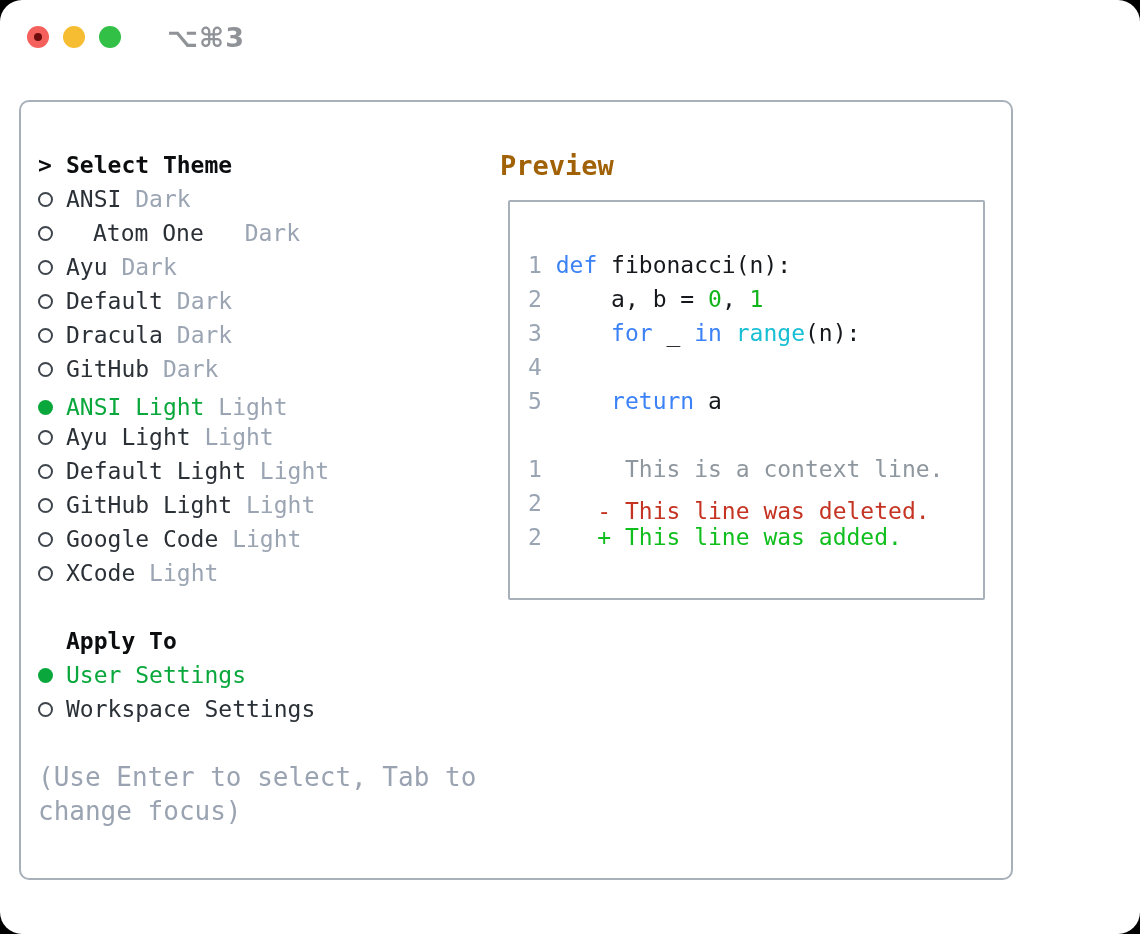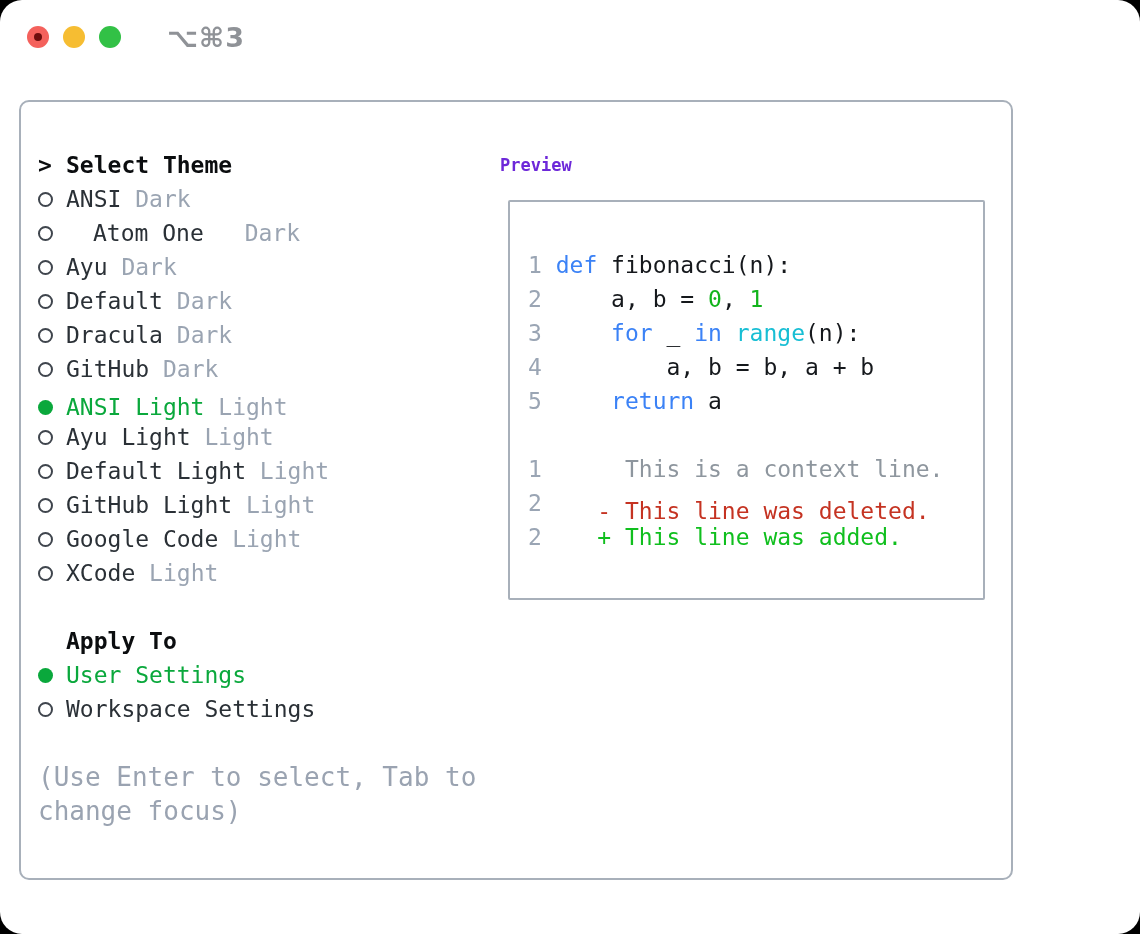--- a/index.html
+++ b/index.html
@@ -40,21 +40,21 @@
   .dot{width:15px;height:15px;border-radius:50%;background:#0aa83c;}
   .hdr{font-weight:bold;color:#0b0d0f;}
   .name{color:#2a3036;}
   .name.sel{color:#0aa83c;}
   .variant{color:#9aa4b2;}
   .help-line{position:absolute;left:38px;height:34px;display:flex;align-items:center;
     font-size:26px;color:#9aa3b1;white-space:pre;}
   
   .preview-label{
     position:absolute;left:500px;top:148px;height:34px;display:flex;align-items:center;
-    font-size:17px;font-weight:bold;color:#6d28d9;
+    font-size:27px;font-weight:bold;color:#a16207;
   }
   .preview-box{
     position:absolute;left:508px;top:200px;width:477px;height:400px;
     border:2px solid #a8b0ba;border-radius:2px;box-sizing:border-box;
   }
   .code{position:absolute;left:18px;top:46px;}
   .crow{height:34px;display:flex;align-items:center;font-size:23px;white-space:pre;}
   .seg-gut{color:#9aa5b4;}
   .seg-fg{color:#15181c;}
   .seg-kw{color:#3b82f6;}
@@ -108,21 +108,21 @@
 
   <div class="help-line" style="top:760px">(Use Enter to select, Tab to</div>
   <div class="help-line" style="top:794px">change focus)</div>
 
   <div class="preview-label">Preview</div>
   <div class="preview-box">
     <div class="code" id="code-block">
         <div class="crow"><span class="seg-gut">1 </span><span class="seg-kw">def</span><span class="seg-fg"> fibonacci(n):</span></div>
         <div class="crow"><span class="seg-gut">2 </span><span class="seg-fg">    a, b = </span><span class="seg-num">0</span><span class="seg-fg">, </span><span class="seg-num">1</span></div>
         <div class="crow"><span class="seg-gut">3 </span><span class="seg-fg">    </span><span class="seg-kw">for</span><span class="seg-fg"> _ </span><span class="seg-kw">in</span><span class="seg-fg"> </span><span class="seg-fn">range</span><span class="seg-fg">(n):</span></div>
-        <div class="crow"><span class="seg-gut">4 </span><span class="seg-fg">        a, b = b, a + b</span></div>
+        <div class="crow"><span class="seg-gut">4 </span></div>
         <div class="crow"><span class="seg-gut">5 </span><span class="seg-fg">    </span><span class="seg-kw">return</span><span class="seg-fg"> a</span></div>
         <div class="crow">&nbsp;</div>
         <div class="crow"><span class="seg-gut">1      </span><span class="seg-ctx">This is a context line.</span></div>
         <div class="crow"><span class="seg-gut">2    </span><span class="seg-del">- This line was deleted.</span></div>
         <div class="crow"><span class="seg-gut">2    </span><span class="seg-add">+ This line was added.</span></div>
       </div>
   </div>
 
 </div>
 

